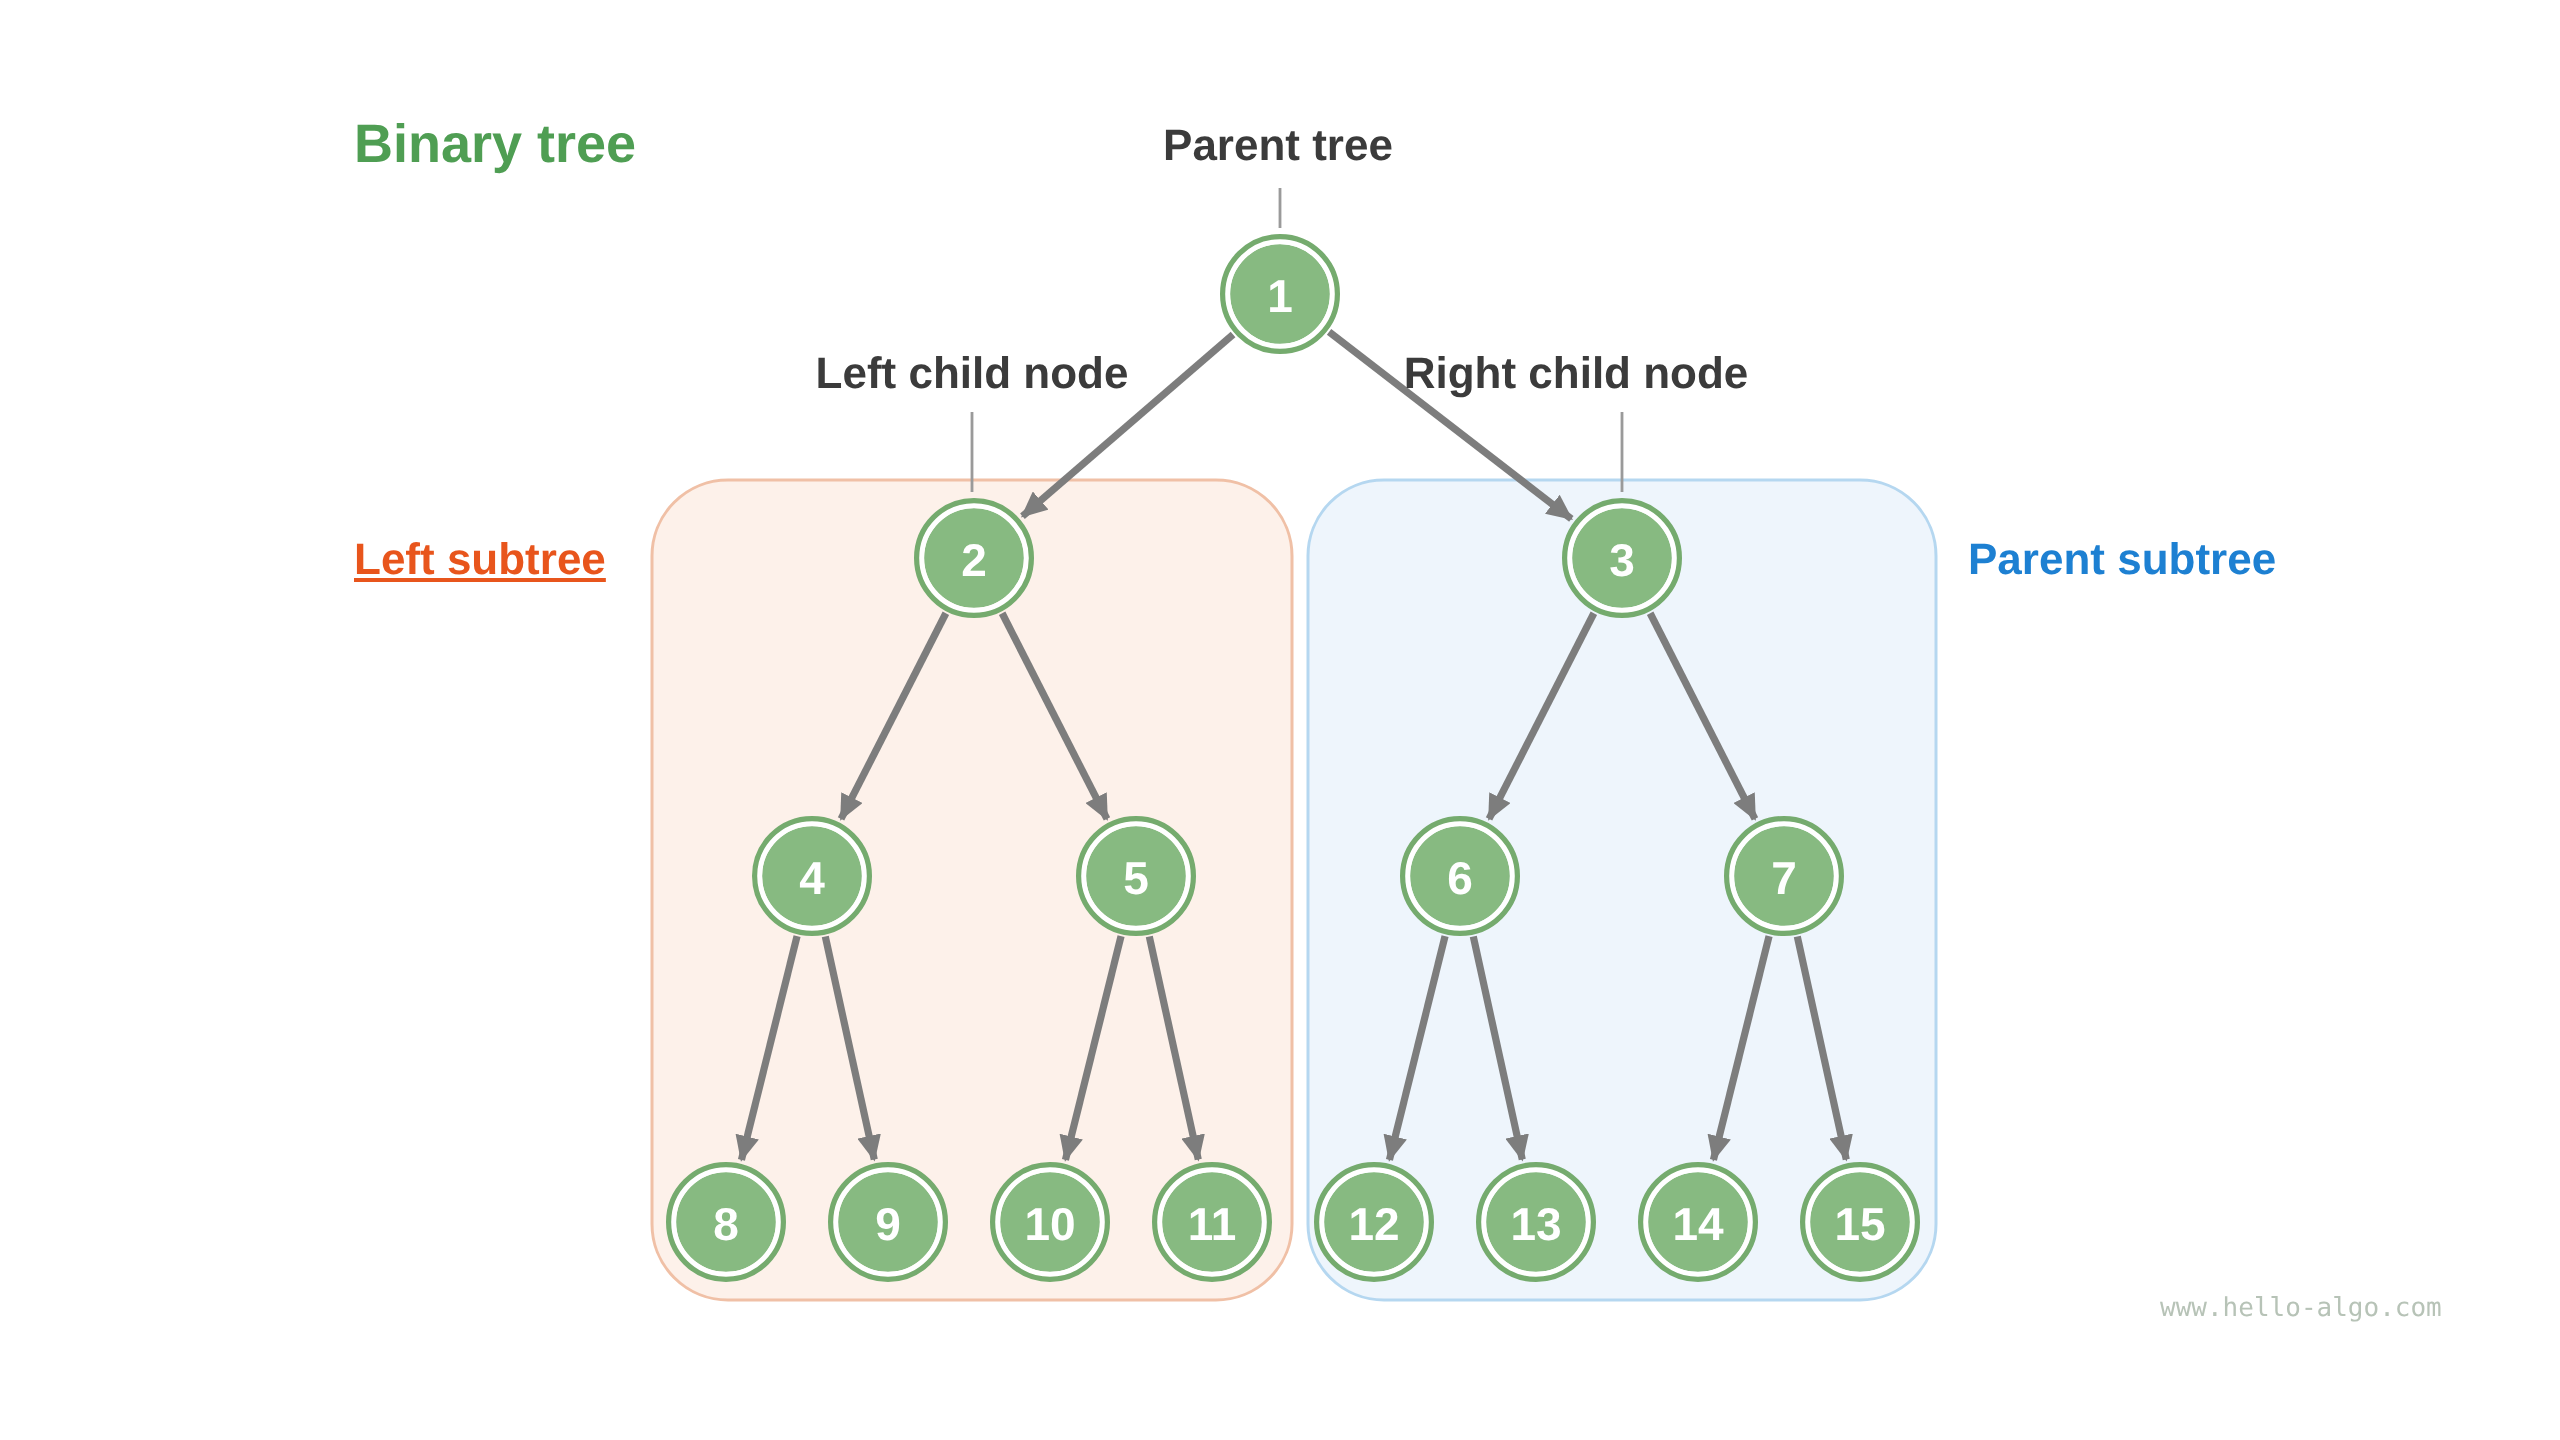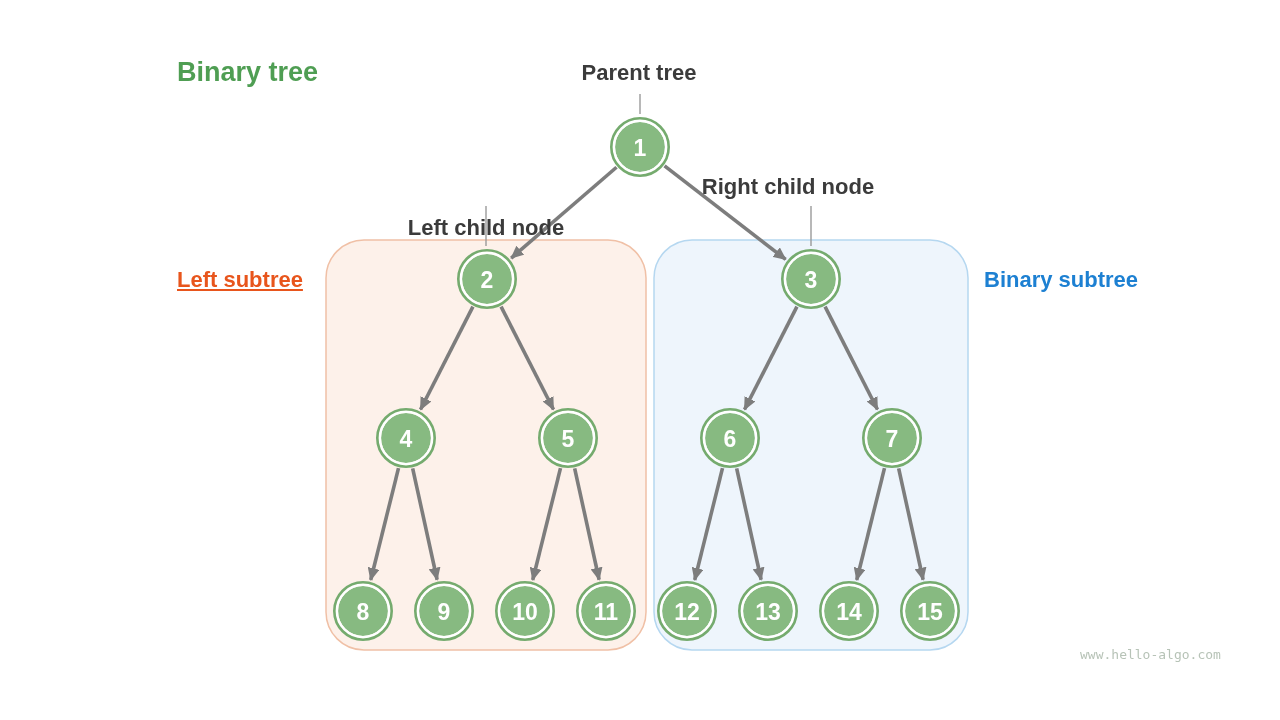--- a/index.html
+++ b/index.html
@@ -144,22 +144,22 @@
         <circle cx="930" cy="611" r="26.2" fill="none" stroke="#ffffff" stroke-width="2.6"></circle>
         <circle cx="930" cy="611" r="28.7" fill="none" stroke="#75ab6e" stroke-width="2.6"></circle>
         <text x="930" y="612" fill="#ffffff" font-size="23" font-weight="bold" text-anchor="middle" dominant-baseline="central" font-family="&quot;Liberation Sans&quot;, sans-serif">15</text>
       </g>
     </svg>
 
   <div class="lbl title-lbl" style="left:177px; top:57px;">Binary tree</div>
 
   <div class="lbl callout-lbl" style="left:639px; top:60px;">Parent tree</div>
 
-  <div class="lbl callout-lbl" style="left:486px; top:174px;margin-top:41px;">Left child node</div>
+  <div class="lbl callout-lbl" style="left:486px; top:174px;">Left child node</div>
 
   <div class="lbl callout-lbl" style="left:788px; top:174px;">Right child node</div>
 
   <div class="lbl subtree-lbl left-subtree-lbl" style="left:177px; top:267px;text-decoration:underline;">Left subtree</div>
 
-  <div class="lbl subtree-lbl right-subtree-lbl" style="left:984px; top:267px;">Binary subtree</div>
+  <div class="lbl subtree-lbl right-subtree-lbl" style="left:984px; top:267px;">Parent subtree</div>
 
   <div class="watermark" style="left:1080px; top:647px;">www.hello-algo.com</div>
 </div>
 
 </body></html>

